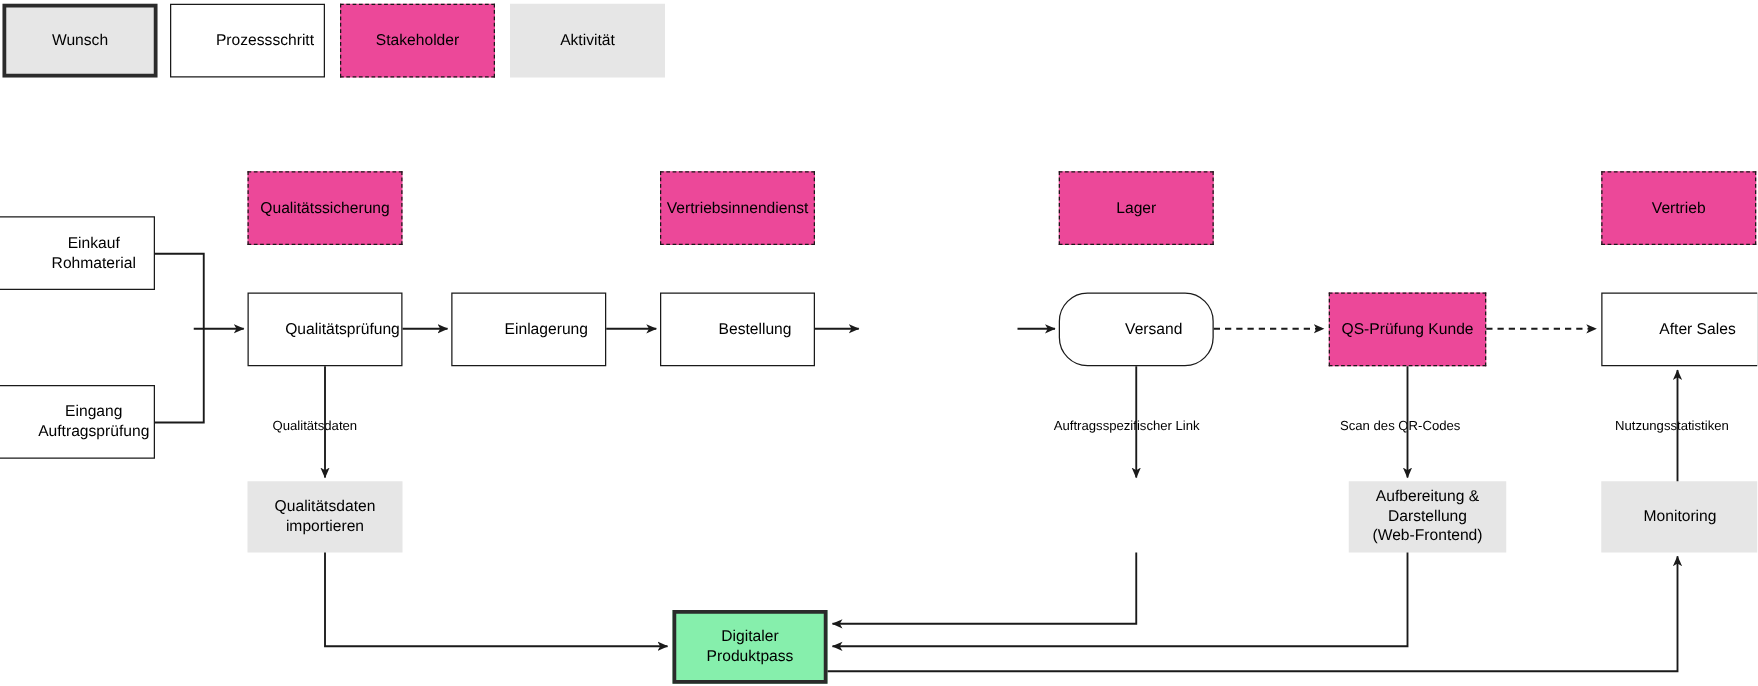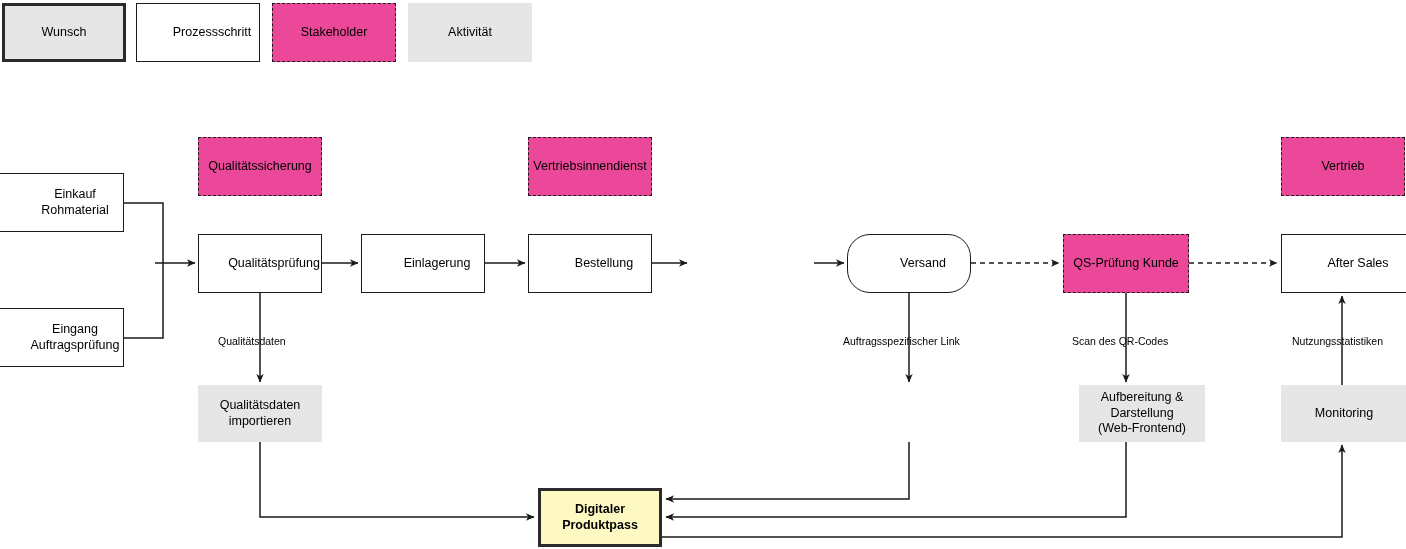--- a/index.html
+++ b/index.html
@@ -7,21 +7,21 @@
   #canvas{position:relative;width:1406px;height:549px;background:#ffffff;overflow:hidden;}
 
   .node{position:absolute;box-sizing:border-box;display:flex;align-items:center;
         justify-content:center;text-align:center;line-height:1.25;font-size:12.5px;
         color:#000000;white-space:pre-line;}
 
   
   .v-process{background:#ffffff;border:1.6px solid #1a1a1a;padding-left:28px;}
   .v-stakeholder{background:#ec4899;border:1.8px dashed #1a1a1a;}
   .v-activity{background:#e6e6e6;border:none;}
-  .v-wish{background:#fef9c3;border:3px solid #2b2b2b;font-weight:bold;}
+  .v-wish{background:#86efac;border:3px solid #2b2b2b;font-weight:normal;}
   .v-legend-wish{background:#e6e6e6;border:3px solid #2b2b2b;}
 
   .edge-label{position:absolute;font-size:10.5px;color:#000;white-space:nowrap;}
 
   svg.wires{position:absolute;left:0;top:0;width:1406px;height:549px;
             pointer-events:none;overflow:visible;}
   .ln{stroke:#1a1a1a;stroke-width:1.5px;fill:none;}
   .ln-d{stroke:#1a1a1a;stroke-width:1.5px;fill:none;stroke-dasharray:5 4;}
 </style>
 </head>
@@ -34,20 +34,21 @@
   <div class="node v-process" style="left:136px;top:3px;width:124px;height:59px;">Prozessschritt</div>
 
   <div class="node v-stakeholder" style="left:272px;top:3px;width:124px;height:59px;">Stakeholder</div>
 
   <div class="node v-activity" style="left:408px;top:3px;width:124px;height:59px;">Aktivität</div>
 
   <div class="node v-stakeholder" style="left:198px;top:137px;width:124px;height:59px;">Qualitätssicherung</div>
 
   <div class="node v-stakeholder" style="left:528px;top:137px;width:124px;height:59px;">Vertriebsinnendienst</div>
 
+  <div class="node v-stakeholder" style="left:847px;top:137px;width:124px;height:59px;">Lager</div>
 
   <div class="node v-stakeholder" style="left:1281px;top:137px;width:124px;height:59px;">Vertrieb</div>
 
   <div class="node v-process" style="left:-2px;top:173px;width:126px;height:59px;">Einkauf
 Rohmaterial</div>
 
   <div class="node v-process" style="left:-2px;top:308px;width:126px;height:59px;">Eingang
 Auftragsprüfung</div>
 
   <div class="node v-process" style="left:198px;top:234px;width:124px;height:59px;">Qualitätsprüfung</div>

